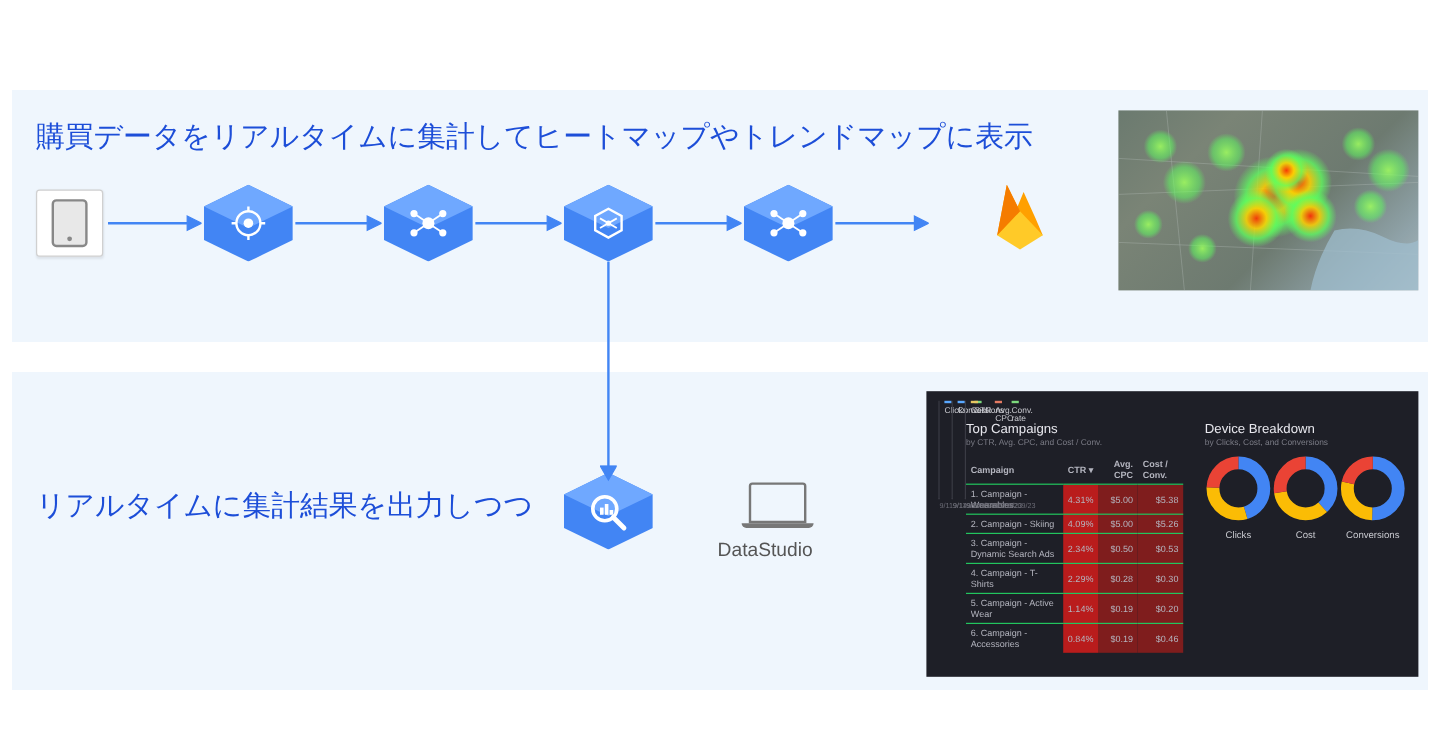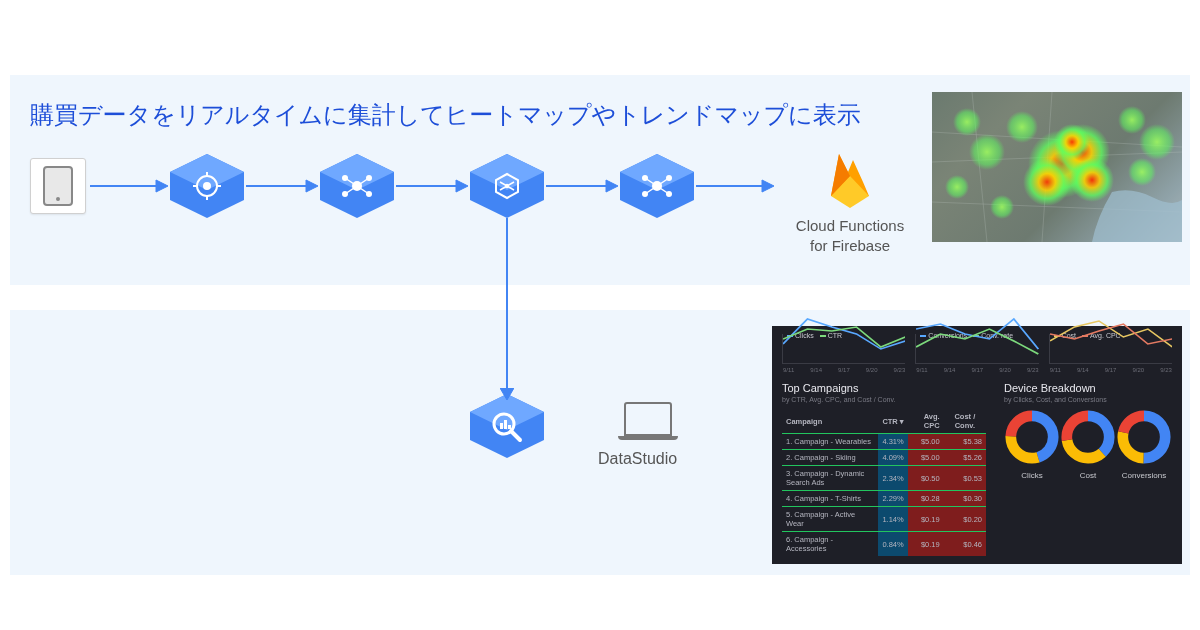--- a/index.html
+++ b/index.html
@@ -85,38 +85,38 @@
 
   
   .dash {
     position: absolute;
     right: 18px; top: 326px;
     width: 410px; height: 238px;
     background: #1e1f27;
     color: #c8c9cf;
     font-size: 8px;
     padding: 8px 10px;
-    display: flex; flex-direction: column;
+    display: flex; flex-direction: row;
   }
   .dash-charts-row { display:flex; gap:10px; height: 82px; }
   .dash-chart { flex:1; border-left:1px solid #3a3b44; border-bottom:1px solid #3a3b44; position:relative; }
   .dash-chart-legend { position:absolute; top:-2px; left:4px; display:flex; gap:6px; font-size:7px; }
   .dash-chart-legend span::before { content:""; display:inline-block; width:6px; height:2px; margin-right:2px; vertical-align:middle; }
   .lg-a::before{ background:#59a8ff;} .lg-b::before{ background:#7cd97c;} .lg-c::before{background:#e7c762;} .lg-d::before{background:#e47a62;}
   .dash-chart svg { position:absolute; bottom:0; left:0; width:100%; height:64px; }
   .dash-chart-ticks { position:absolute; bottom:-10px; left:0; right:0; display:flex; justify-content:space-between; font-size:6px; color:#6a6b75; }
   .dash-lower { display:flex; gap:18px; margin-top:18px; flex:1; }
   .dash-table { flex:1.3; }
   .dash-title { font-size:11px; color:#e8e8ee; margin-bottom:2px; }
   .dash-sub { font-size:7px; color:#7a7b85; margin-bottom:6px; }
   .tbl { width:100%; border-collapse:collapse; font-size:7.5px; }
   .tbl th { text-align:left; color:#b4b5bf; padding:3px 4px; }
   .tbl td { padding:3px 4px; color:#b4b5bf; }
   .tbl tr.row td { border-top: 1px solid #22c55e; }
-  .td-ctr { background:#0c4a6e; color:#fff; padding:2px 4px; text-align:right; }
+  .td-ctr { background:#b91c1c; color:#fff; padding:2px 4px; text-align:right; }
   .td-cpc { background:#7f1d1d; color:#fff; text-align:right; }
   .td-cost { background:#7f1d1d; color:#fff; text-align:right; }
   .dash-breakdown { flex:1; }
   .donuts { display:flex; justify-content:space-between; margin-top:6px; }
   .donut-col { text-align:center; }
   .donut { width:56px; height:56px; }
   .donut-label { font-size:8px; margin-top:4px; color:#c8c9cf; }
 
   
   .vline {
@@ -131,21 +131,21 @@
   }
 </style>
 </head>
 <body>
 
 <div class="panel panel-top"></div>
 <div class="panel panel-bottom"></div>
 
 <div class="headline headline-top">購買データをリアルタイムに集計してヒートマップやトレンドマップに表示</div>
 <div class="headline headline-bottom">
-  <br>
+  <span>リアルタイムに集計結果を出力しつつ</span><br>
 </div>
 
 <div class="device-box">
   <div class="tablet"></div>
 </div>
 
 <div class="hex hex-1">
   <svg viewBox="0 0 74 64">
       <polygon points="37,0 74,18 74,46 37,64 0,46 0,18" fill="#4285f4"></polygon>
       <polygon points="37,0 74,18 37,36 0,18" fill="#6fa8ff"></polygon>
@@ -235,24 +235,20 @@
     <polygon points="0,0 14,0 7,12"></polygon>
   </svg>
 
 <div class="firebase-wrap">
   <div class="firebase-flame">
     <svg viewBox="0 0 54 64">
         <path d="M8 50 L16 8 L25 26 L30 14 L40 36 L46 50 Z" fill="#ffa000"></path>
         <path d="M8 50 L27 30 L46 50 L27 62 Z" fill="#ffca28"></path>
         <path d="M8 50 L16 8 L27 30 Z" fill="#f57c00"></path>
       </svg>
-  </div>
-  <div>
-    <span>Cloud Functions</span><br>
-    <span>for Firebase</span>
   </div>
 </div>
 
 <div class="heatmap">
   <svg viewBox="0 0 250 150">
     <defs>
       <radialGradient id="hg" cx="50%" cy="50%" r="50%">
           <stop offset="0%" stop-color="#ff2a00" stop-opacity=".9"></stop>
           <stop offset="35%" stop-color="#ffcf00" stop-opacity=".85"></stop>
           <stop offset="70%" stop-color="#5eff5e" stop-opacity=".75"></stop>
@@ -358,21 +354,21 @@
   <div class="dash-lower">
     <div class="dash-table">
       <div class="dash-title">Top Campaigns</div>
       <div class="dash-sub">by CTR, Avg. CPC, and Cost / Conv.</div>
       <table class="tbl">
         <tbody>
             <tr>
           <th>Campaign</th>
           <th style="text-align:center">CTR ▾</th>
           <th style="text-align:right">Avg. CPC</th>
-          <th style="text-align:center">Cost / Conv.</th>
+          <th style="text-align:left">Cost / Conv.</th>
         </tr>
         </tbody>
           <tbody id="tbl-body">
             <tr class="row">
               <td>1. Campaign - Wearables</td>
               <td class="td-ctr">4.31%</td>
               <td class="td-cpc">$5.00</td>
               <td class="td-cost">$5.38</td>
             </tr>
             <tr class="row">

